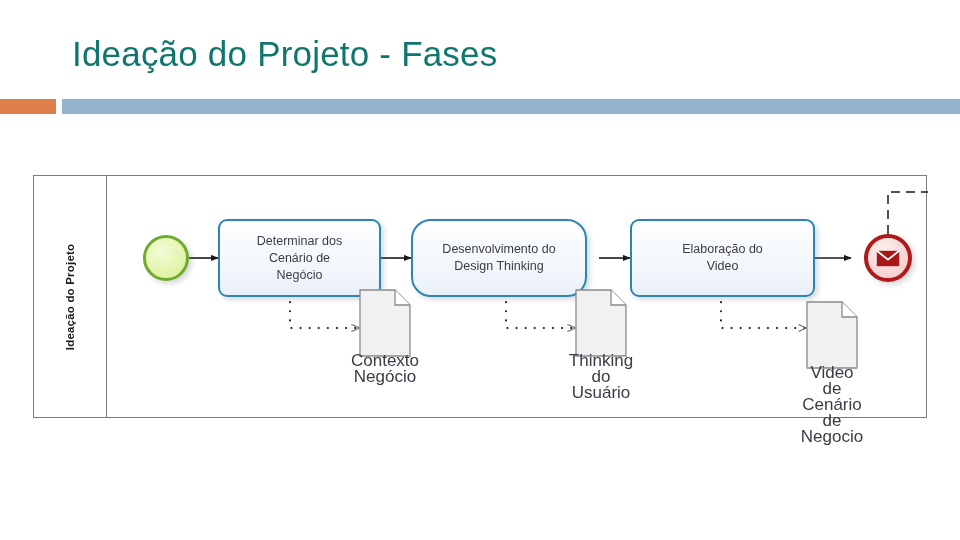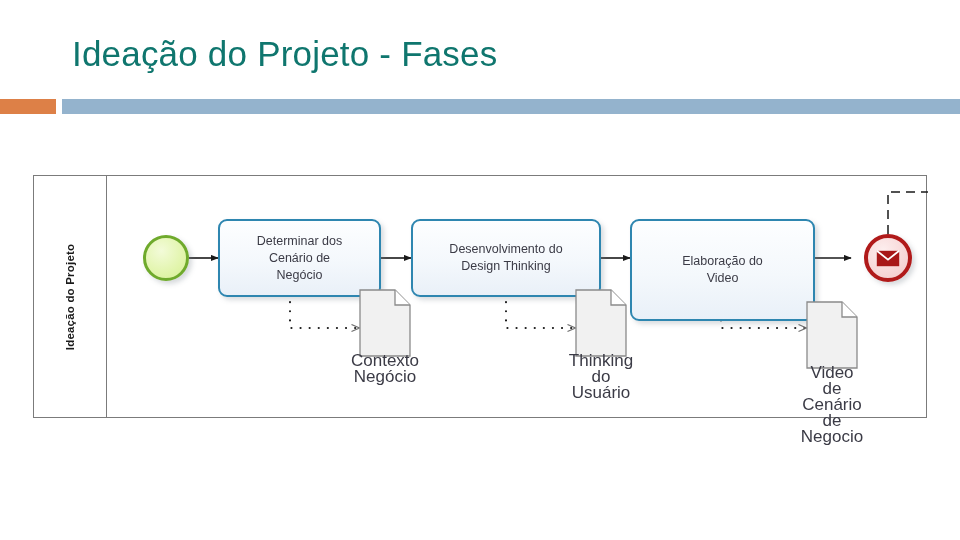--- a/index.html
+++ b/index.html
@@ -225,26 +225,26 @@
     </svg>
 
     <div id="start-event" style="left:36px; top:59px;"></div>
 
     <div class="task" style="left:111px; top:43px; width:163px; height:78px;">
       <span class="task-label">Determinar dos
 Cenário de
 Negócio</span>
     </div>
 
-    <div class="task" style="left:304px; top:43px; width:190px; height:78px;">
+    <div class="task" style="left:304px; top:43px; width:176px; height:78px;border-radius:20px;">
       <span class="task-label">Desenvolvimento do
 Design Thinking</span>
     </div>
 
-    <div class="task" style="left:523px; top:43px; width:185px; height:102px;text-align:center;">
+    <div class="task" style="left:523px; top:43px; width:185px; height:78px;text-align:center;">
       <span class="task-label">Elaboração do
 Video</span>
     </div>
 
     <div id="end-event" style="left:757px; top:58px;">
       <svg id="end-event-envelope" viewBox="0 0 24 17">
         <rect x="0.8" y="0.8" width="22.4" height="15.4" fill="#a81818"></rect>
         <path d="M0.8,0.8 L12,9.6 L23.2,0.8" fill="none" stroke="#ffffff" stroke-width="1.8"></path>
       </svg>
     </div>

